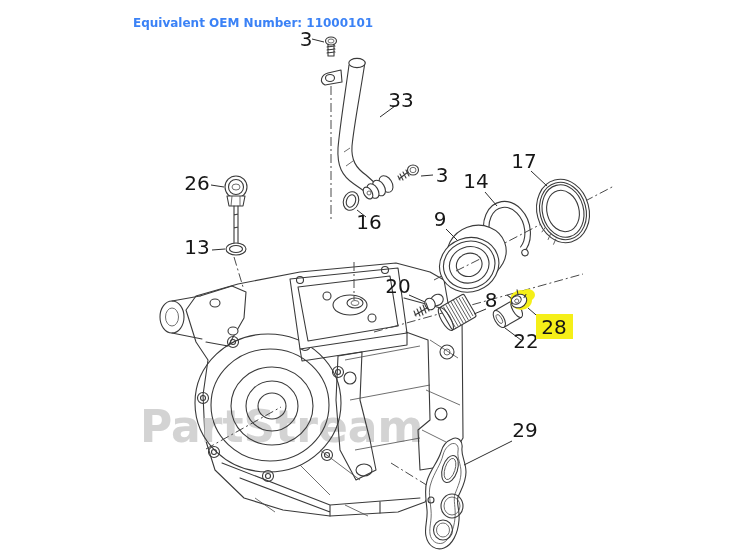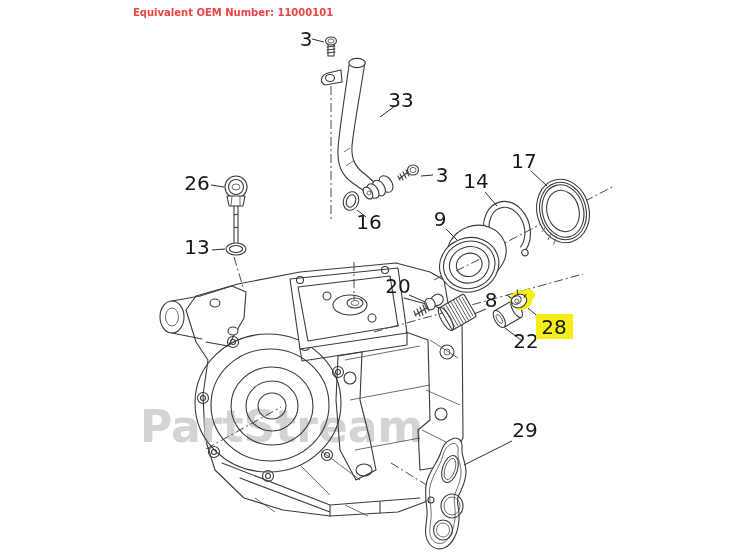--- a/index.html
+++ b/index.html
@@ -1,19 +1,19 @@
 <!DOCTYPE html>
 <html><head>
 <meta charset="utf-8">
 <style>
   html,body{margin:0;padding:0;background:#ffffff;}
   .stage{position:relative;width:747px;height:560px;background:#ffffff;overflow:hidden;
          font-family:"DejaVu Sans",sans-serif;}
-  .oem-header{position:absolute;left:133px;top:7px;font-size:10px;font-weight:bold;
-              color:#ef4444;letter-spacing:0;white-space:nowrap;}
+  .oem-header{position:absolute;left:133px;top:16px;font-size:12px;font-weight:bold;
+              color:#3b82f6;letter-spacing:0;white-space:nowrap;}
   svg{position:absolute;left:0;top:0;}
   svg *{vector-effect:none;}
   svg .ln{stroke:#3a3a3a;stroke-width:1.1;fill:none;stroke-linecap:round;stroke-linejoin:round;}
   svg .lnw{stroke:#3a3a3a;stroke-width:1.1;fill:#ffffff;stroke-linecap:round;stroke-linejoin:round;}
   svg .thin{stroke:#4a4a4a;stroke-width:0.8;fill:none;}
   svg .axis{stroke:#4a4a4a;stroke-width:1;fill:none;stroke-dasharray:9 3 2 3;}
   svg .leader{stroke:#2e2e2e;stroke-width:1;fill:none;}
   svg text.callout{font-family:"DejaVu Sans",sans-serif;font-size:20px;fill:#161616;}
   svg text.wm{font-family:"DejaVu Sans",sans-serif;font-size:44px;font-weight:bold;}
 </style>

